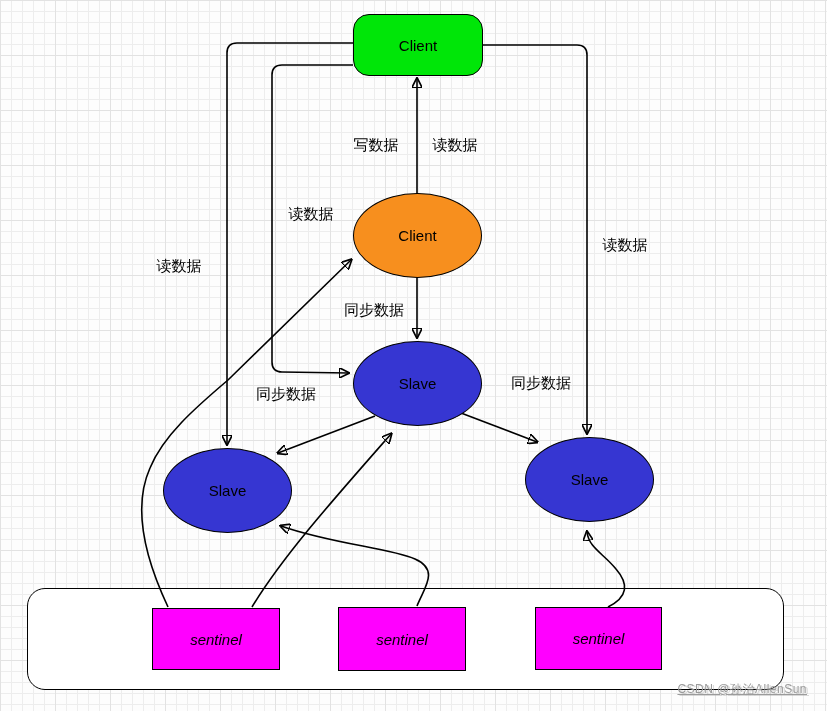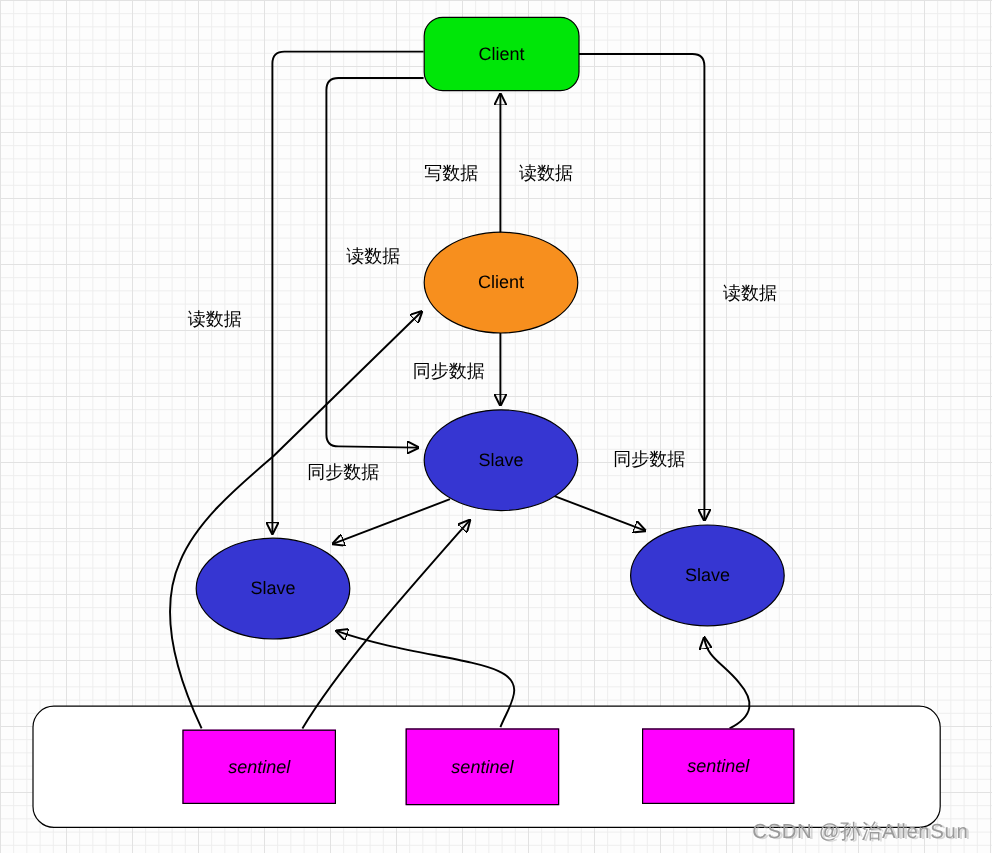--- a/index.html
+++ b/index.html
@@ -59,25 +59,26 @@
   .lbl-read-data-center { left: 455px; top: 145px; }
   .lbl-read-data-inner  { left: 311px; top: 214px; }
   .lbl-read-data-left   { left: 179px; top: 266px; }
   .lbl-read-data-right  { left: 625px; top: 245px; }
   .lbl-sync-data-top    { left: 374px; top: 310px; }
   .lbl-sync-data-left   { left: 286px; top: 394px; }
   .lbl-sync-data-right  { left: 541px; top: 383px; }
   .watermark {
     position: absolute;
     right: 20px; top: 681px;
-    font-size: 17px; color: #9b9b9b;
+    font-size: 12px; color: #9b9b9b;
     letter-spacing: 0.5px;
     text-shadow: 2px 1px 0 rgba(170,170,170,0.45);
     white-space: nowrap;
     z-index: 5;
+    text-decoration: underline;
   }
 </style>
 </head>
 <body>
 
 <div class="stage">
 
   <div class="sentinel-group"></div>
 
   <svg class="edges" viewBox="0 0 827 711">

